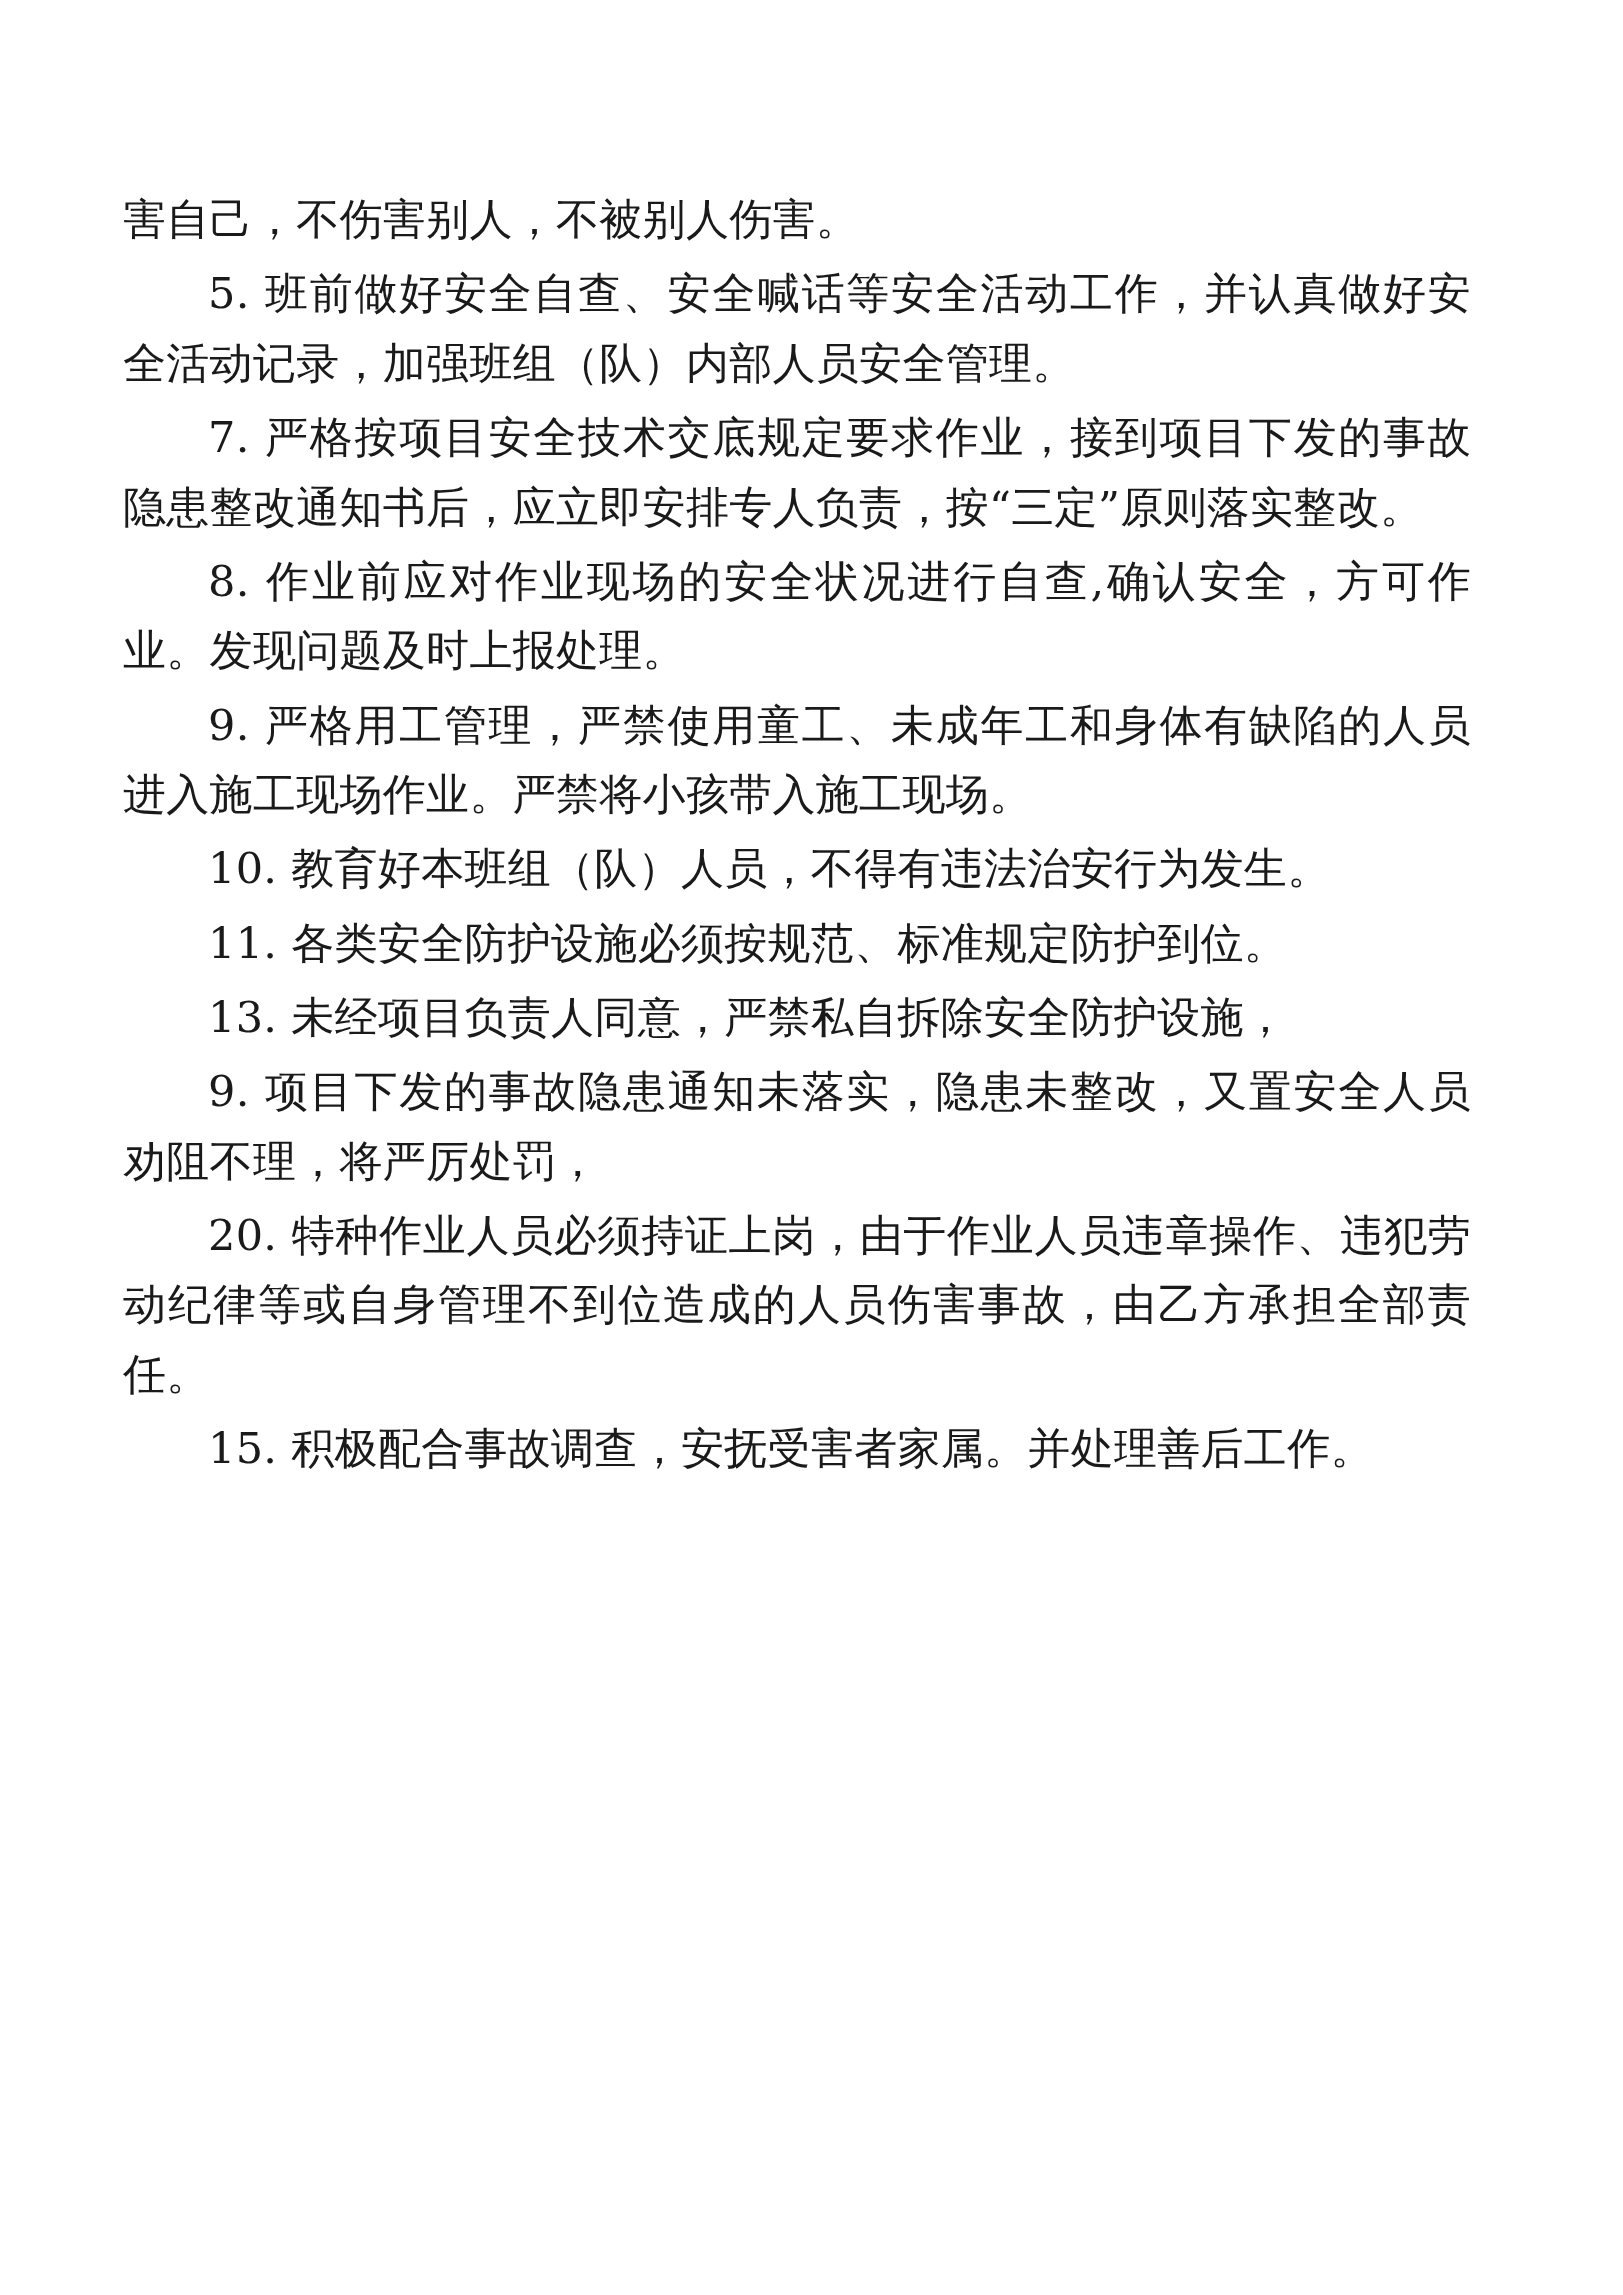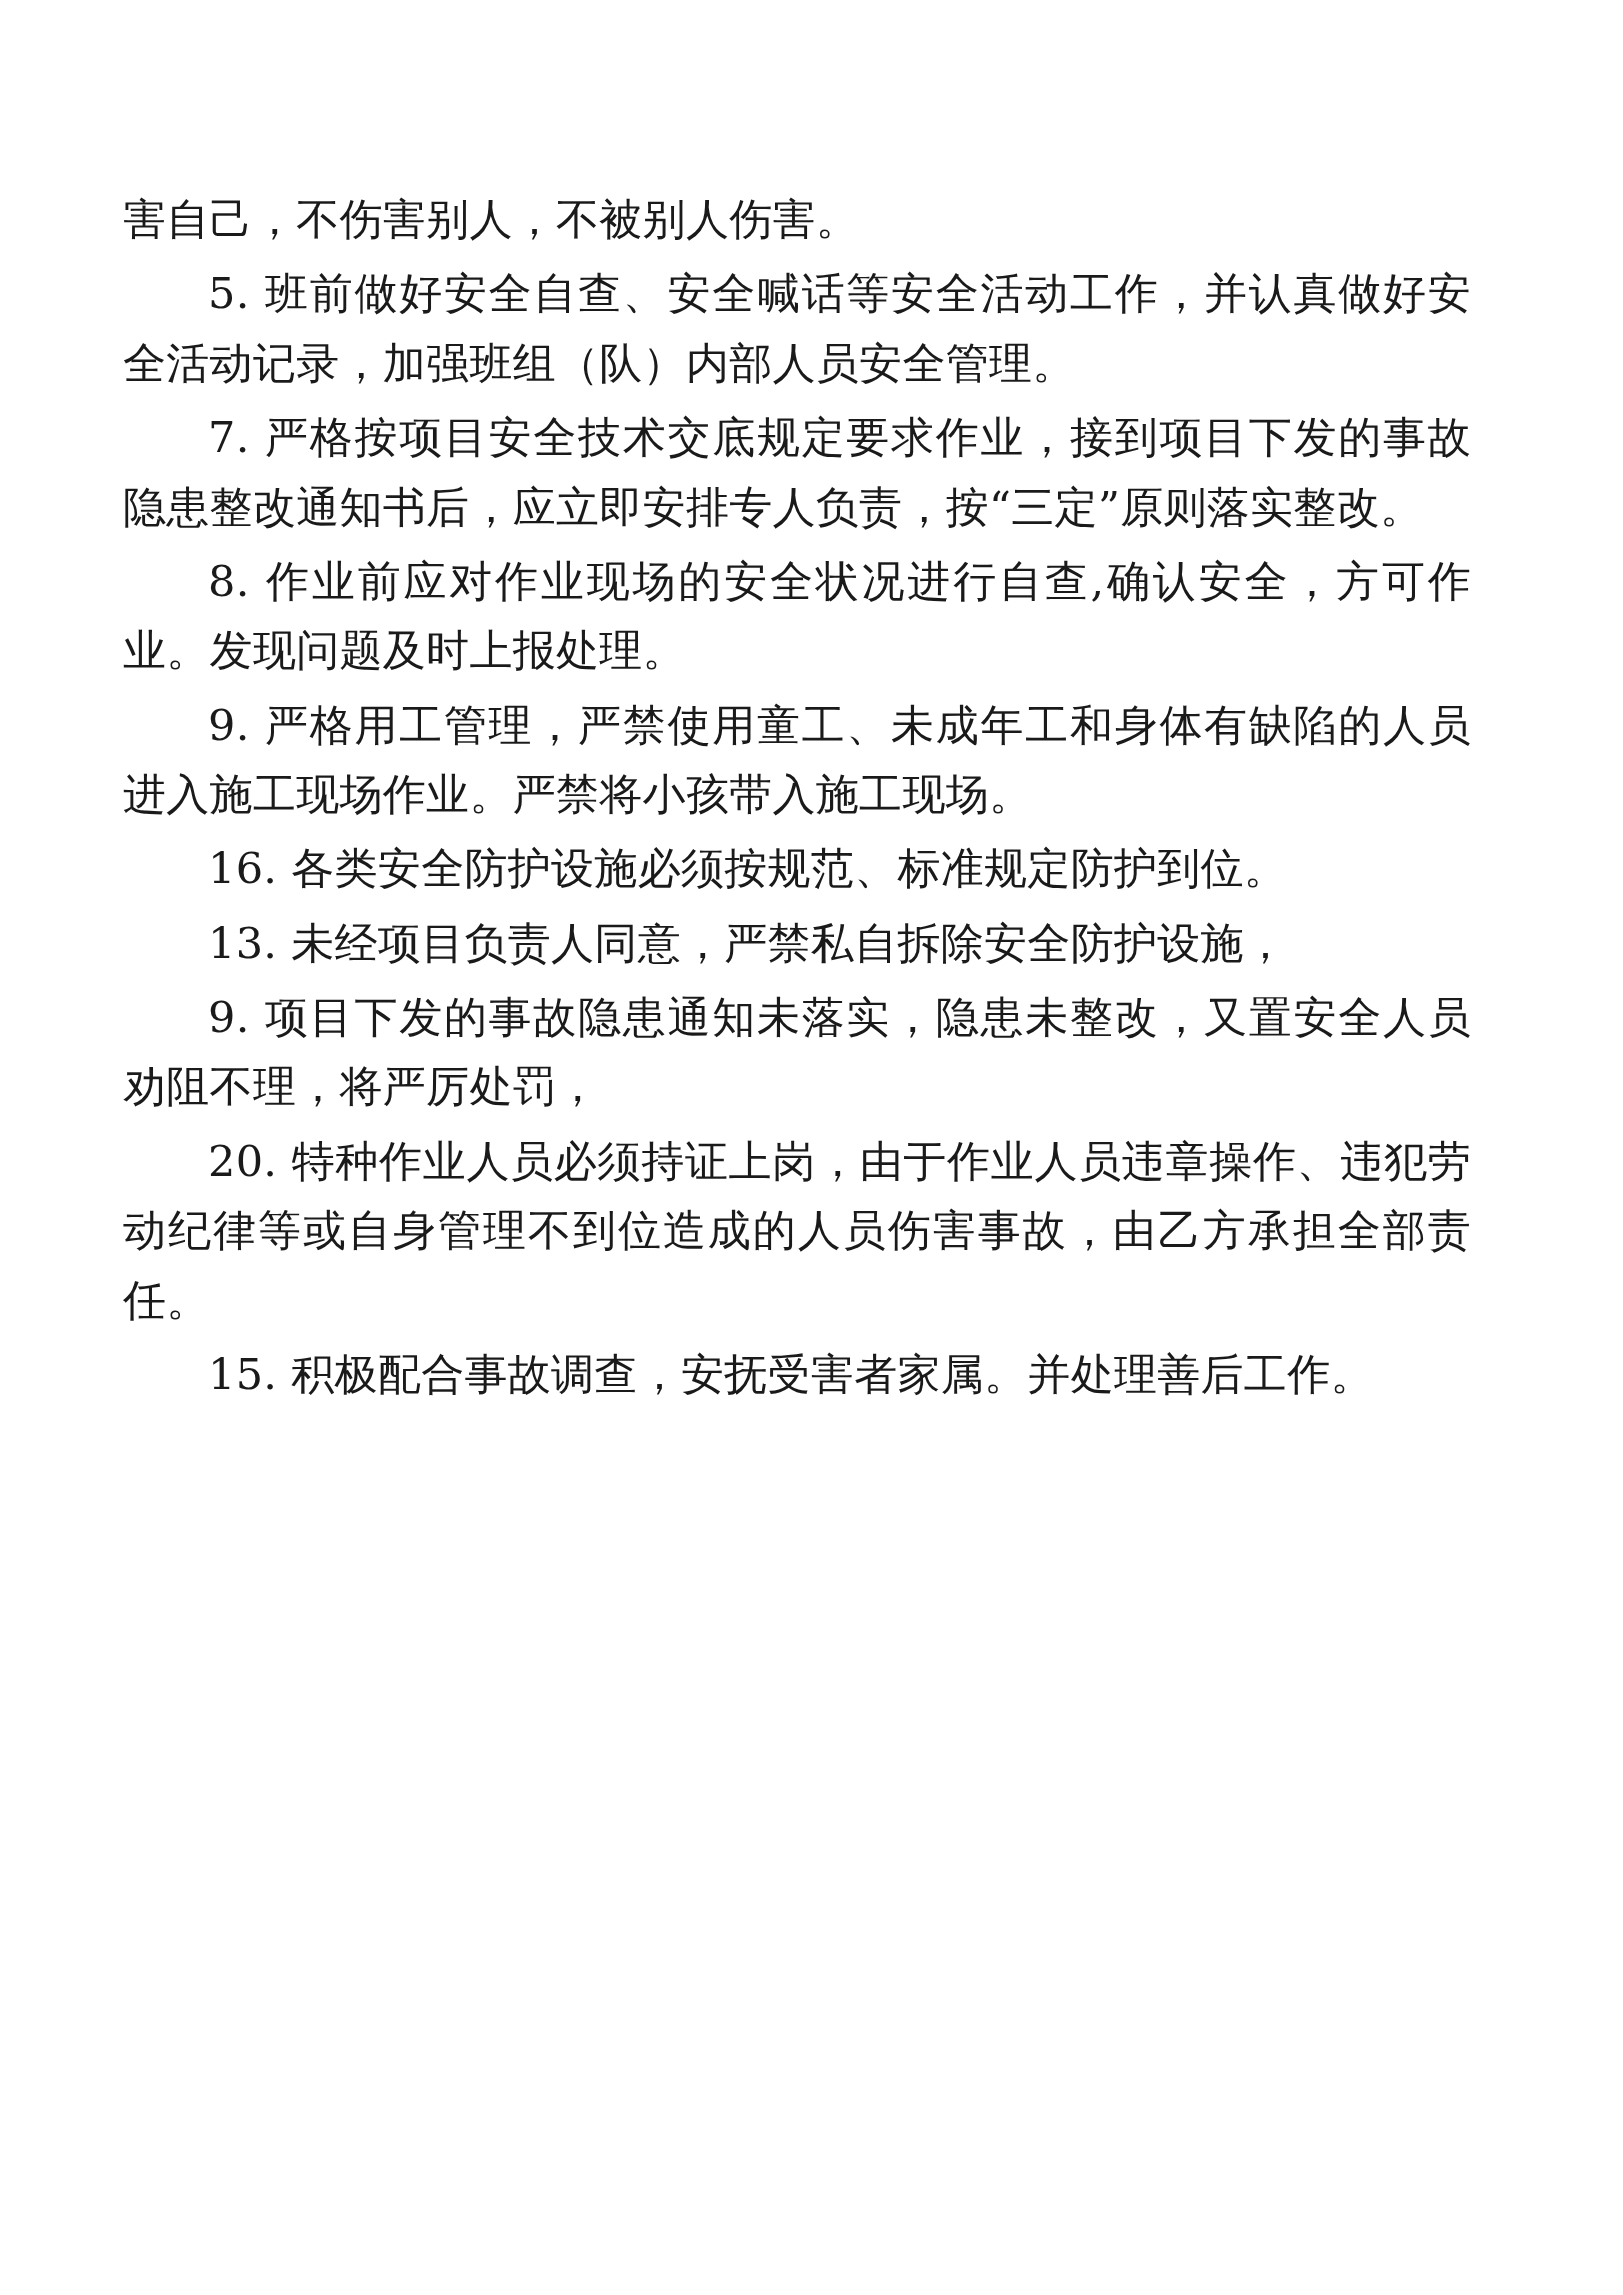--- a/index.html
+++ b/index.html
@@ -50,22 +50,23 @@
 
     <p class="para indent">5. 班前做好安全自查、安全喊话等安全活动工作，并认真做好安全活动记录，加强班组（队）内部人员安全管理。</p>
 
 
     <p class="para indent">7. 严格按项目安全技术交底规定要求作业，接到项目下发的事故隐患整改通知书后，应立即安排专人负责，按“三定”原则落实整改。</p>
 
     <p class="para indent">8. 作业前应对作业现场的安全状况进行自查,确认安全，方可作业。发现问题及时上报处理。</p>
 
     <p class="para indent">9. 严格用工管理，严禁使用童工、未成年工和身体有缺陷的人员进入施工现场作业。严禁将小孩带入施工现场。</p>
 
+    <p class="para indent">10. 教育好本班组（队）人员，不得有违法治安行为发生。</p>
 
-    <p class="para indent">16. 各类安全防护设施必须按规范、标准规定防护到位。</p>
+    <p class="para indent">11. 各类安全防护设施必须按规范、标准规定防护到位。</p>
 
     <p class="para indent">13. 未经项目负责人同意，严禁私自拆除安全防护设施，</p>
 
     <p class="para indent">9. 项目下发的事故隐患通知未落实，隐患未整改，又置安全人员劝阻不理，将严厉处罚，</p>
 
     <p class="para indent">20. 特种作业人员必须持证上岗，由于作业人员违章操作、违犯劳动纪律等或自身管理不到位造成的人员伤害事故，由乙方承担全部责任。</p>
 
     <p class="para indent">15. 积极配合事故调查，安抚受害者家属。并处理善后工作。</p>
 
 

